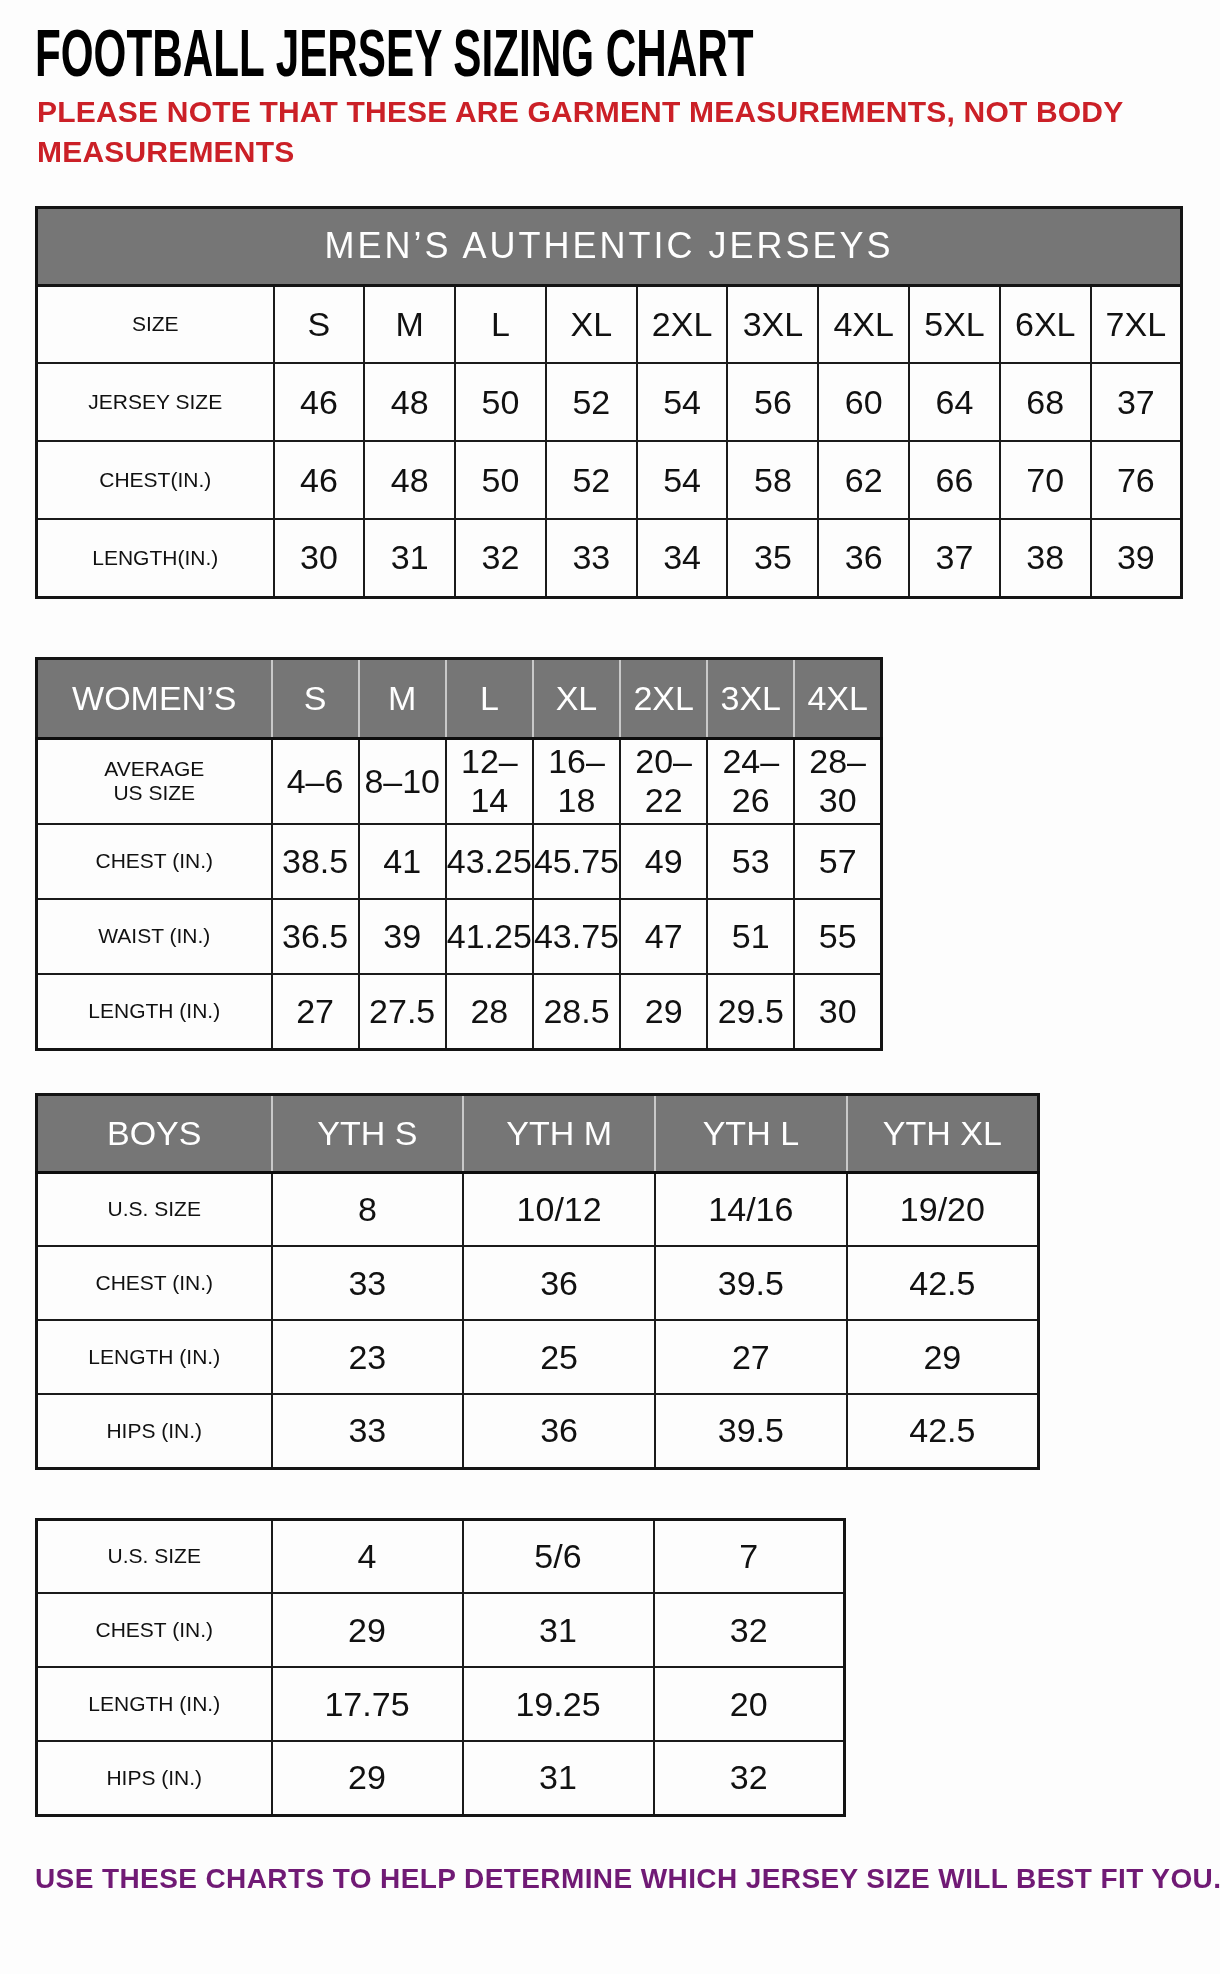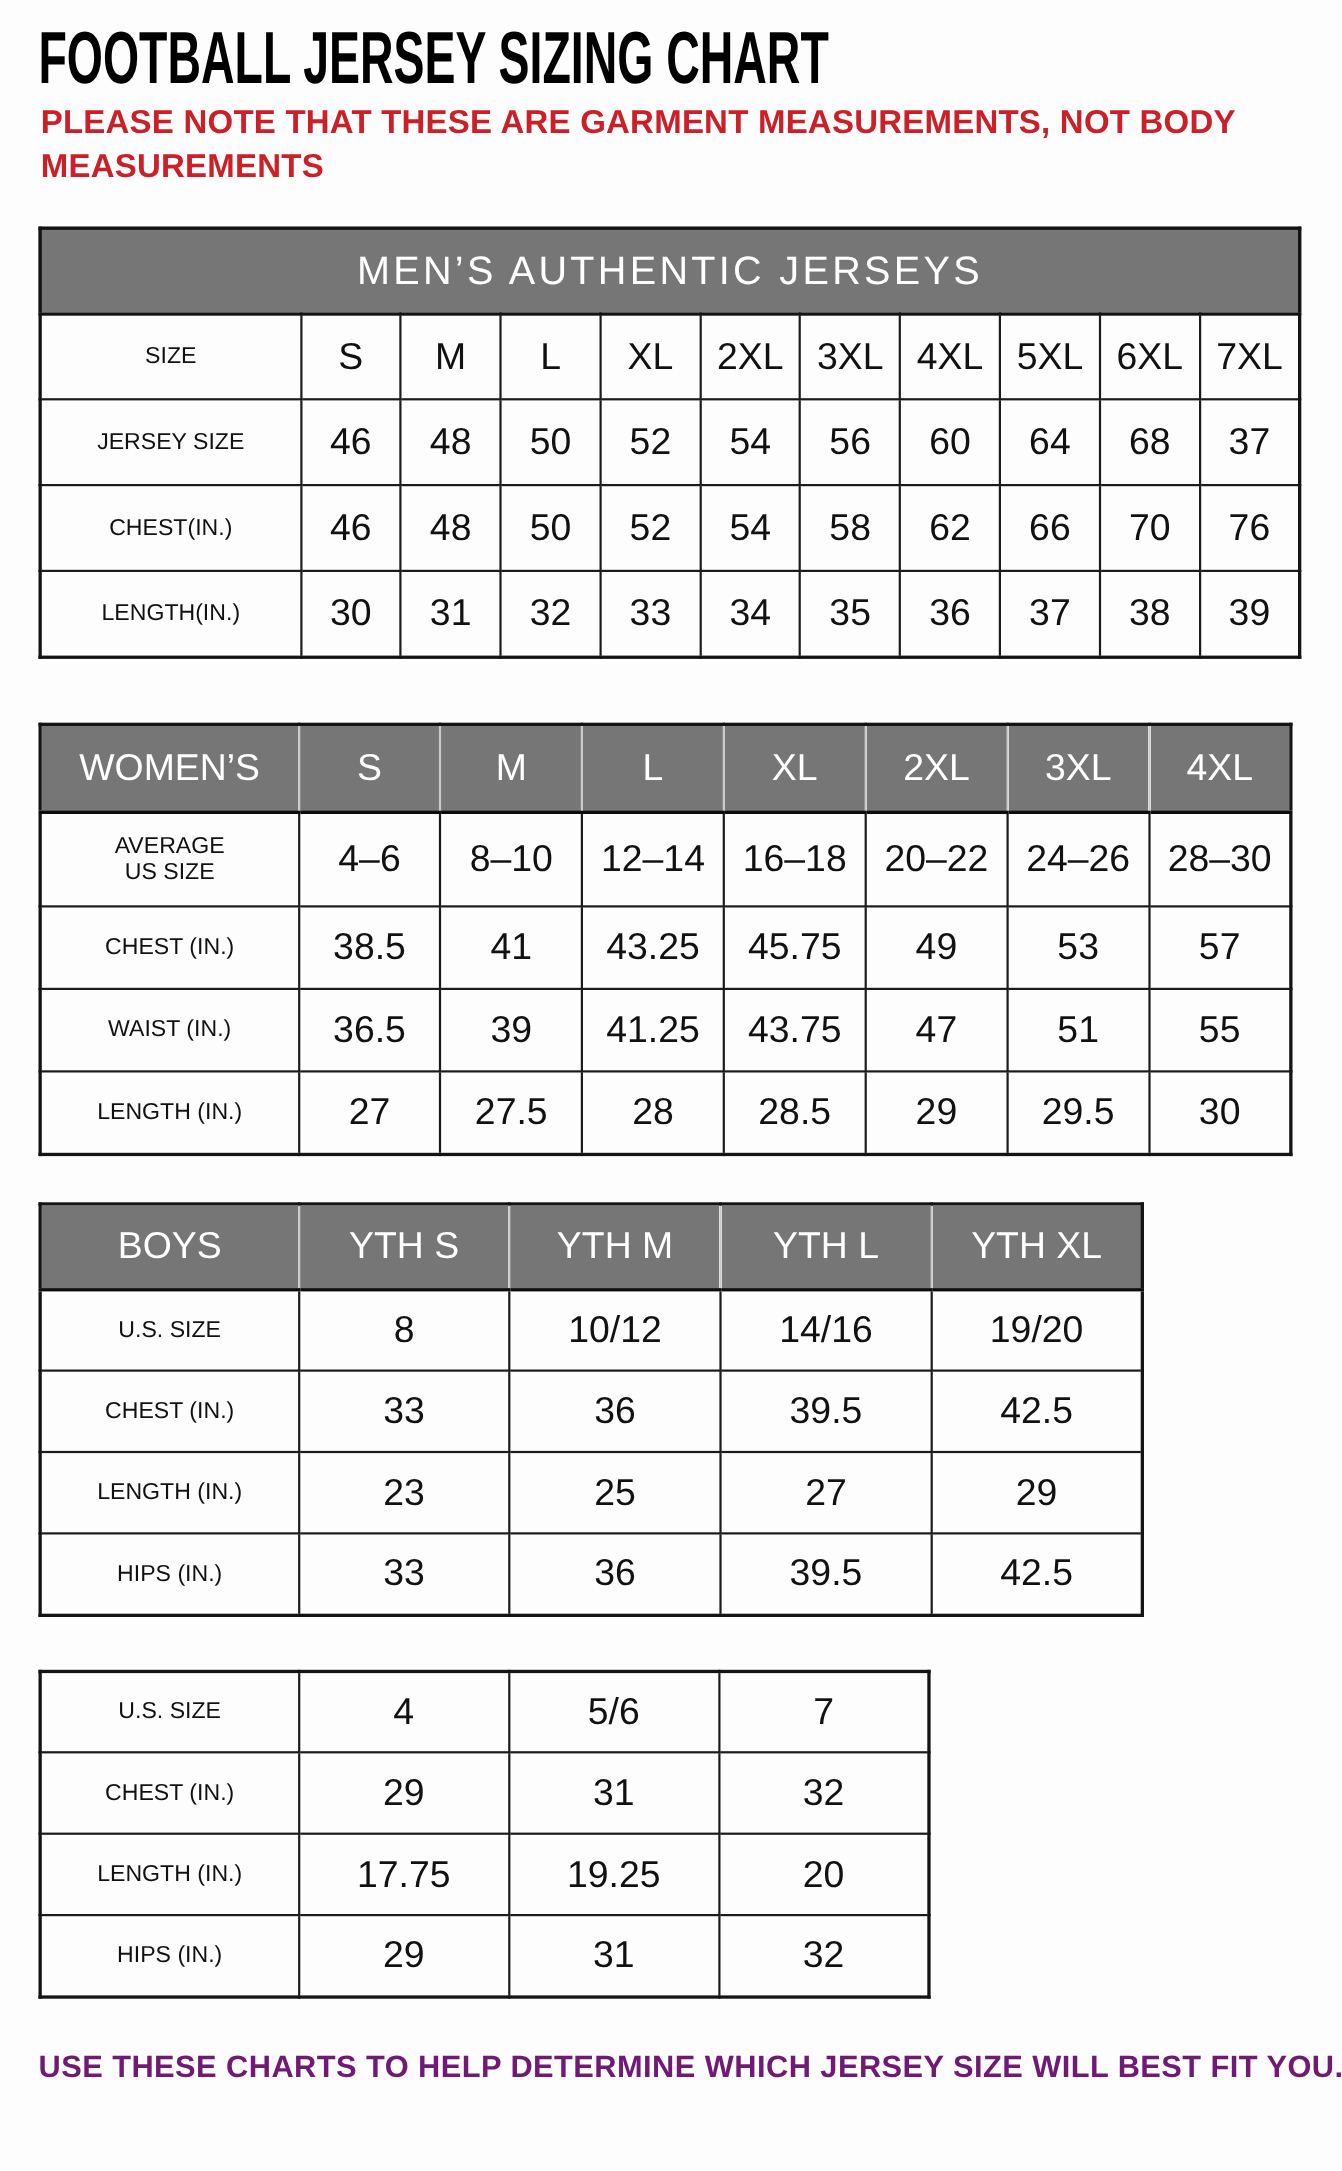--- a/index.html
+++ b/index.html
@@ -39,21 +39,21 @@
     font-size:34px; padding:0; overflow:hidden;
   }
   td.lbl { font-size:21px; white-space:pre-line; line-height:1.15; }
   tr.grayrow td {
     background:#767676; color:#fff; font-size:34px;
     border-left:2px solid #c9c9c9; border-right:2px solid #c9c9c9;
     border-bottom:3px solid #0d0d0d;
   }
   table.mens { width:1148px; }
   table.mens tr { height:78px; }
-  table.womens { width:1140px; }
+  table.womens { width:848px; }
   table.womens tr { height:75px; }
   table.womens tr.hdr { height:80px; }
   table.womens tr.tall { height:86px; }
   table.boys { width:1005px; }
   table.boys tr { height:74px; }
   table.boys tr.hdr { height:78px; }
   table.pre { width:811px; }
   table.pre tr { height:74px; }
 
   .gap-a { height:58px; }

